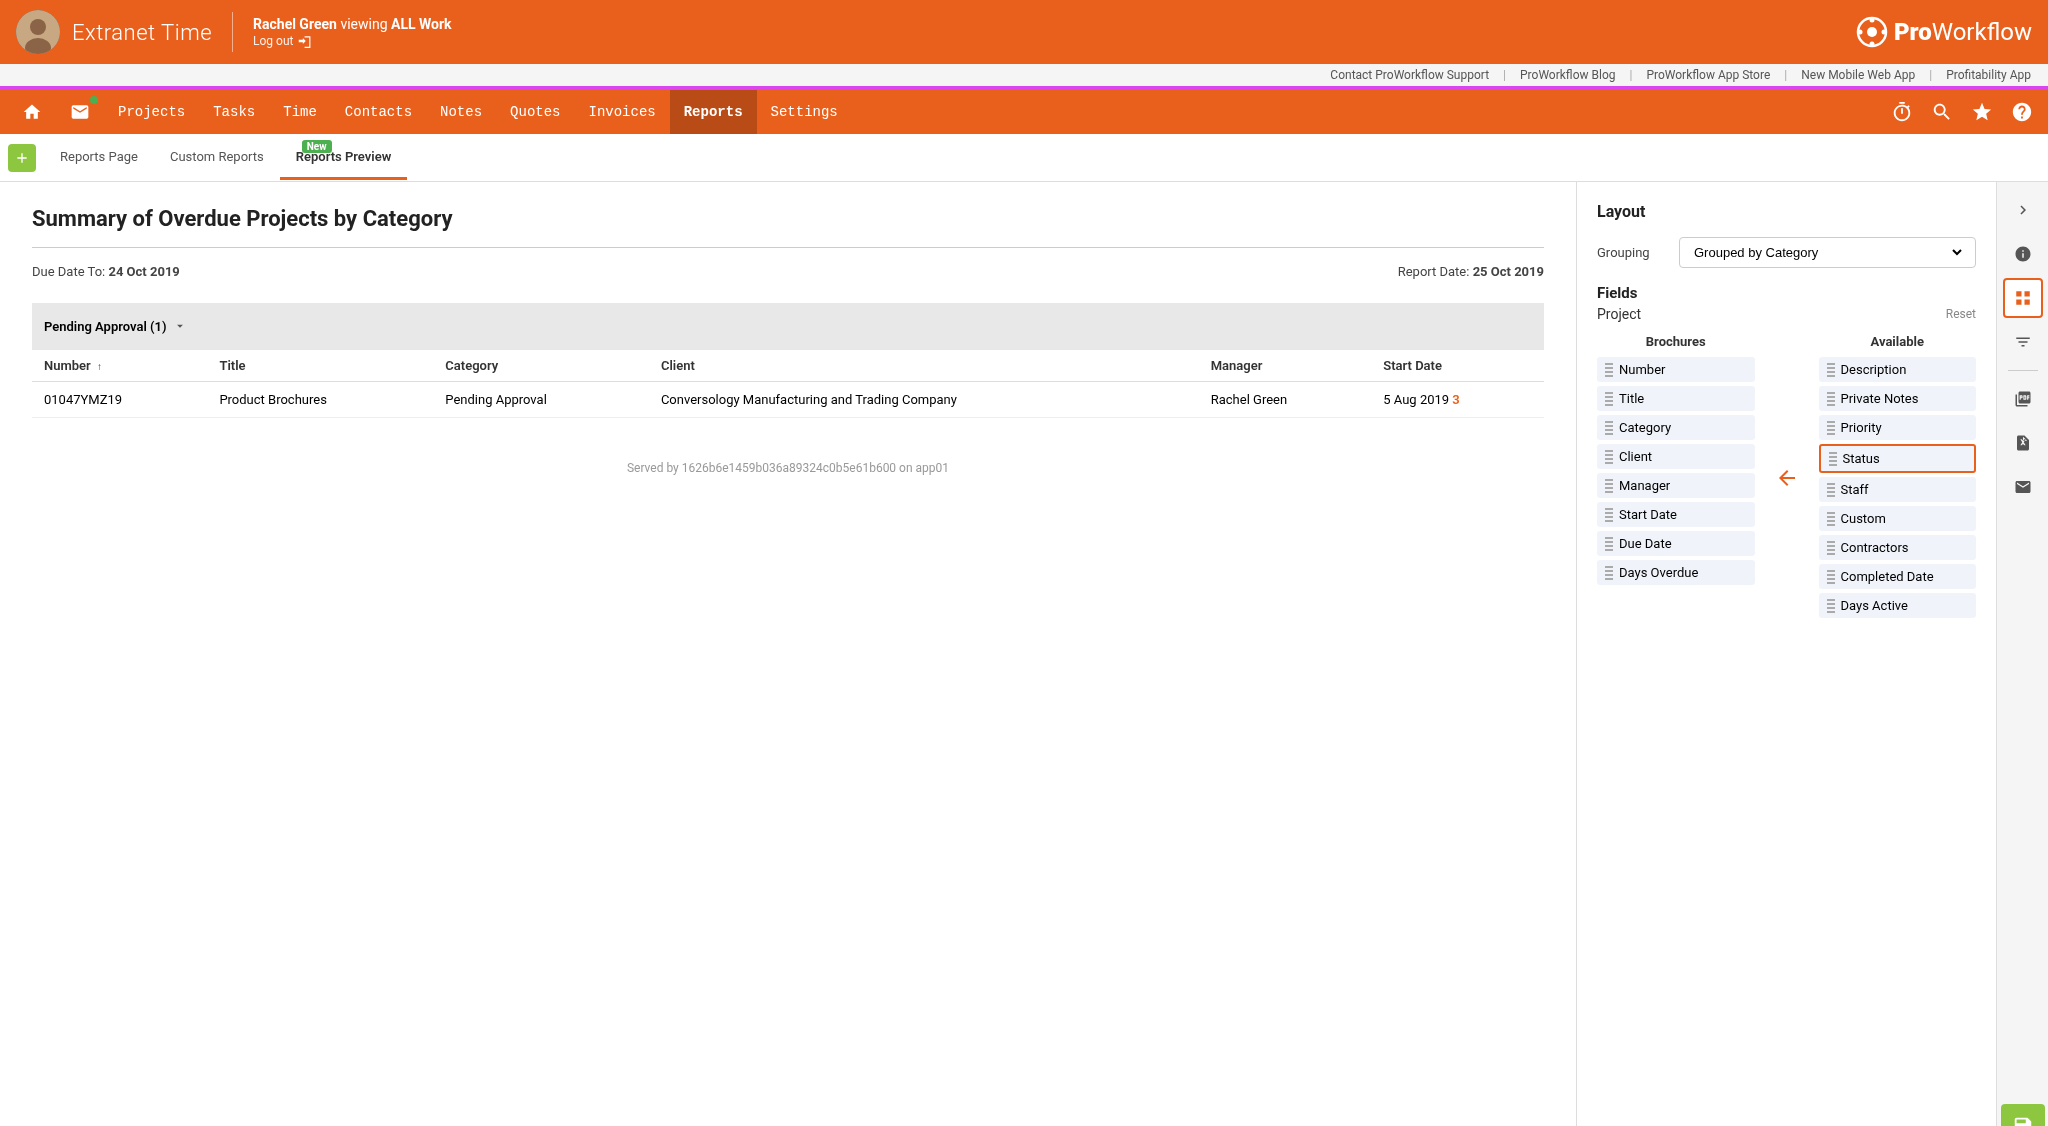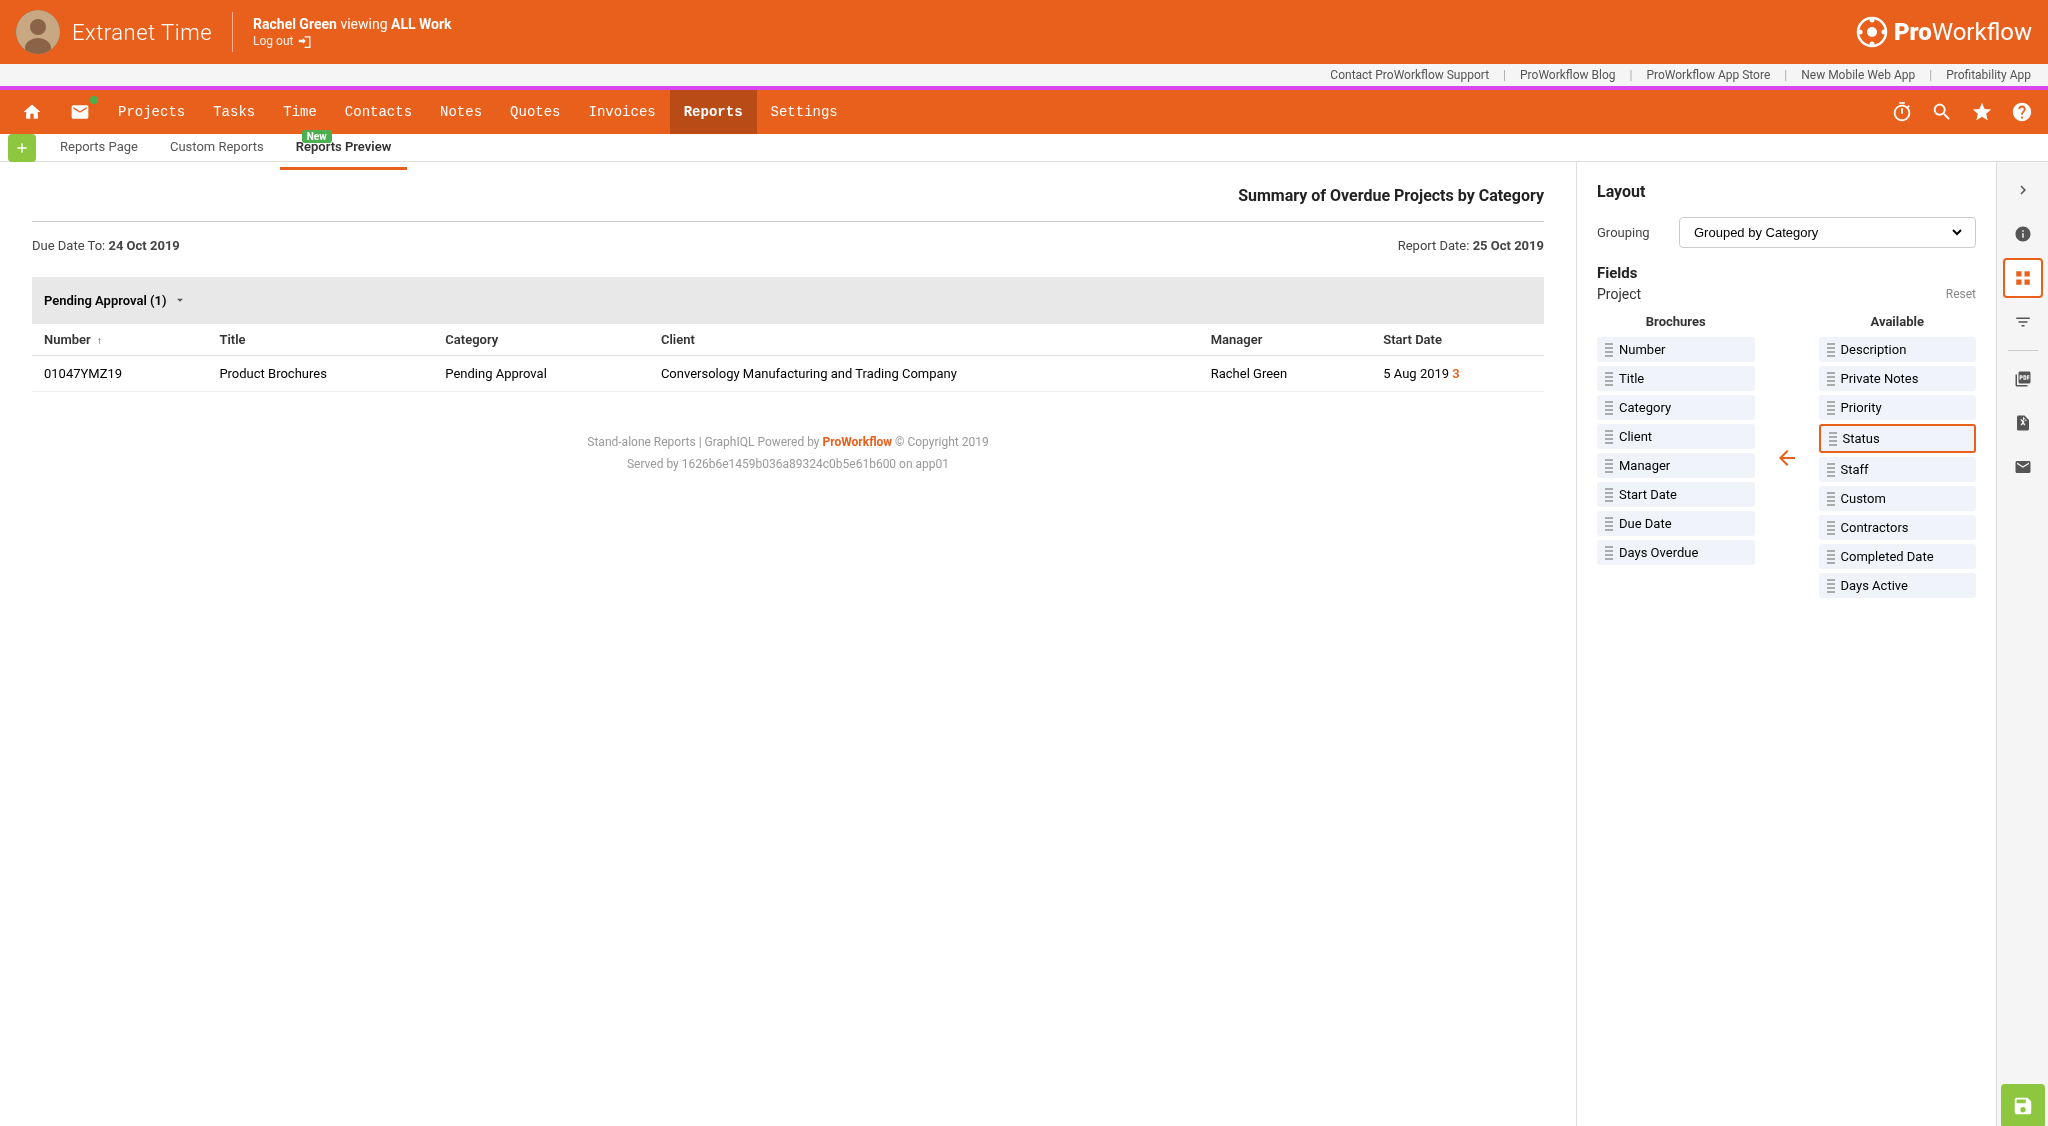--- a/index.html
+++ b/index.html
@@ -72,21 +72,21 @@
     .mail-badge { position: relative; }
     .badge-dot { position: absolute; top: 6px; right: 6px; width: 8px; height: 8px; background: #4CAF50; border-radius: 50%; }
 
     
     .sub-nav {
       background: white;
       display: flex;
       align-items: center;
       padding: 0 8px;
       border-bottom: 1px solid #ddd;
-      height: 28px;
+      height: 48px;
     }
     .sub-nav-add {
       width: 28px; height: 28px; background: #8DC63F; border-radius: 4px;
       display: flex; align-items: center; justify-content: center; cursor: pointer; margin-right: 8px;
     }
     .sub-nav-tab {
       font-size: 13px; padding: 0 16px; height: 44px;
       display: flex; align-items: center; cursor: pointer; color: #555;
       border-bottom: 3px solid transparent;
     }
@@ -107,22 +107,22 @@
     }
 
     
     .report-area {
       flex: 1;
       padding: 24px 32px;
       overflow-y: auto;
       background: white;
     }
     .report-title {
-      text-align: right;
-      font-size: 16px;
+      text-align: left;
+      font-size: 22px;
       font-weight: 700;
       color: #222;
       margin-bottom: 16px;
     }
     .report-divider {
       border: none; border-top: 1px solid #ccc; margin-bottom: 16px;
     }
     .report-meta {
       display: flex; justify-content: space-between; margin-bottom: 24px; font-size: 13px; color: #444;
     }
@@ -439,23 +439,20 @@
             <td>
               <span>5 Aug 2019</span>
               <span class="overdue-red">3</span>
             </td>
           </tr>
         </tbody>
       </table>
     </div>
 
     <div class="report-footer">
-      <div>
-        Stand-alone Reports | GraphIQL Powered by <strong>ProWorkflow</strong> © Copyright 2019
-      </div>
       <div>Served by 1626b6e1459b036a89324c0b5e61b600 on app01</div>
     </div>
   </div>
 
   <div class="sidebar">
     <div class="sidebar-section-title">Layout</div>
     <div class="sidebar-row">
       <span class="sidebar-label">Grouping</span>
       <div class="sidebar-select">
         <select>

